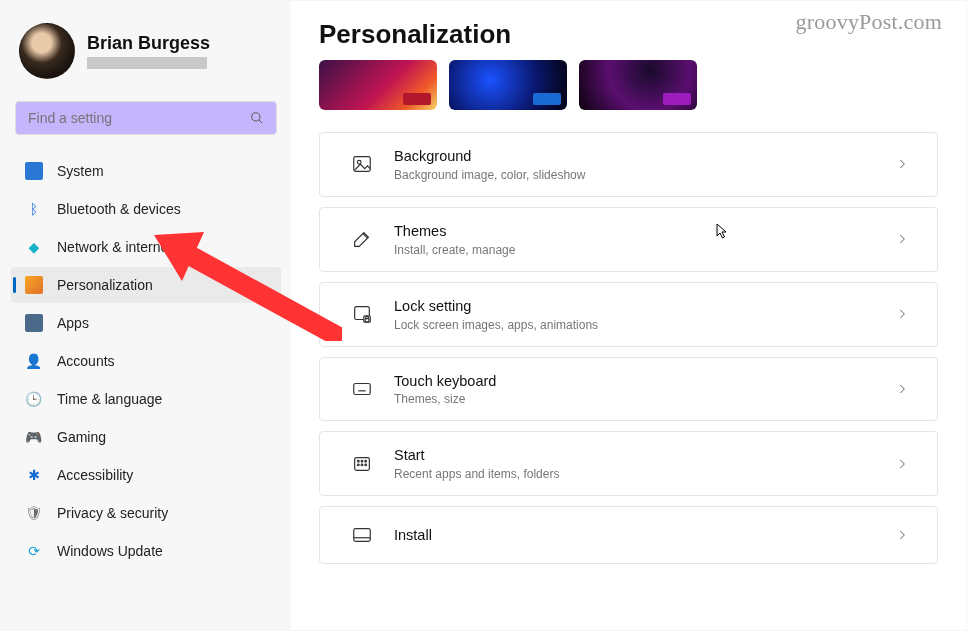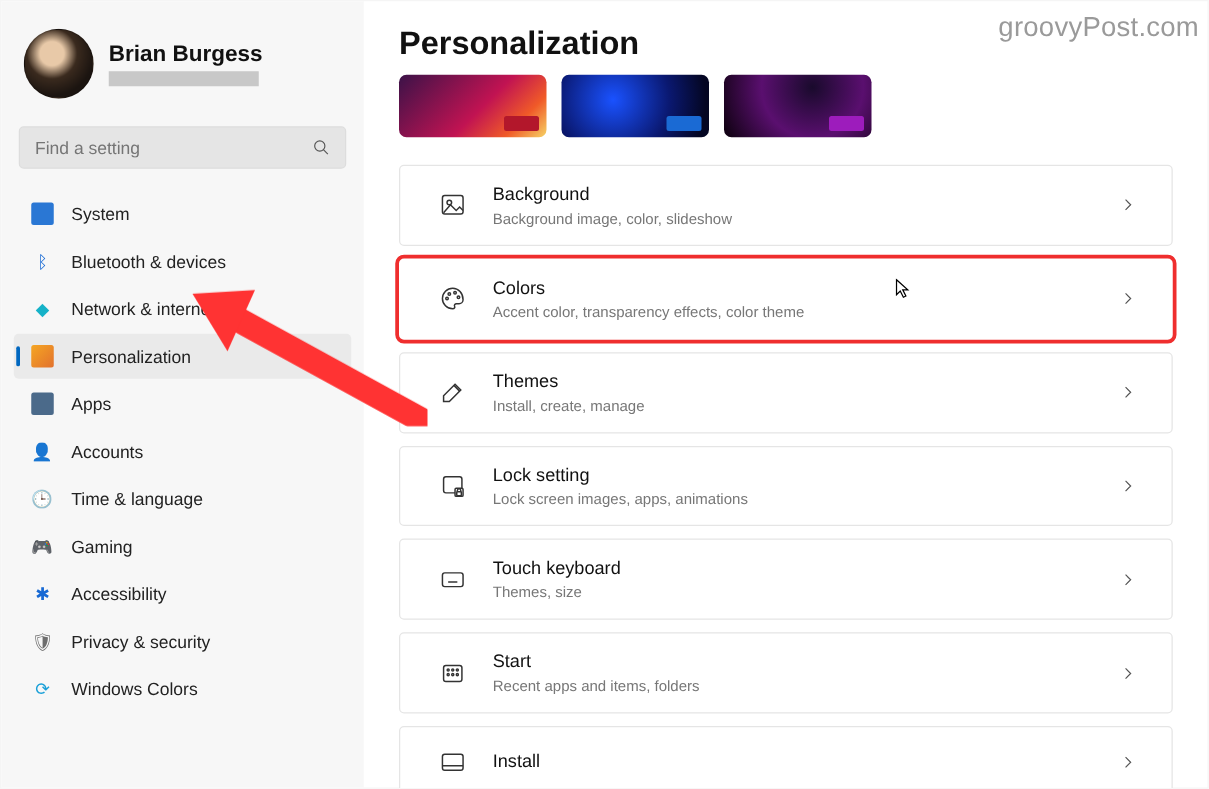--- a/index.html
+++ b/index.html
@@ -7,34 +7,34 @@
   .app { display: flex; width: 100%; height: 100%; position: relative; background: #fff; border: 1px solid #ccc3; }
 
   
   .sidebar { width: 290px; padding: 12px 10px 0 10px; background: #f7f7f7; }
   .profile { display: flex; align-items: center; gap: 12px; padding: 10px 8px 14px 8px; }
   .avatar { width: 56px; height: 56px; border-radius: 50%; background: radial-gradient(circle at 40% 35%, #e8c9a8 20%, #3a2a1e 42%, #1b1410 70%); border: 1px solid #0002; }
   .profile-text { display: flex; flex-direction: column; gap: 3px; }
   .profile-name { font-size: 18px; font-weight: 600; color: #111; }
   .profile-email-bar { width: 120px; height: 12px; background: #c8c8c8; }
 
-  .search { display: flex; align-items: center; justify-content: space-between; background: #e5e5e5; border: 1px solid #ddd; border-radius: 4px; padding: 8px 12px; margin: 8px 4px 18px 4px; }
+  .search { display: flex; align-items: center; justify-content: space-between; background: #c4b5fd; border: 1px solid #ddd; border-radius: 4px; padding: 8px 12px; margin: 8px 4px 18px 4px; }
   .search input { border: none; outline: none; font-size: 14px; color: #666; width: 200px; background: transparent; }
   .search-icon-svg { width: 14px; height: 14px; stroke: #555; fill: none; stroke-width: 1.6; }
 
   .nav { display: flex; flex-direction: column; gap: 2px; }
   .nav-item { display: flex; align-items: center; gap: 14px; padding: 9px 10px 9px 14px; border-radius: 4px; cursor: pointer; position: relative; }
   .nav-item.active { background: #eaeaea; }
   .nav-item.active::before { content: ""; position: absolute; left: 2px; top: 10px; bottom: 10px; width: 3px; background: #0067c0; border-radius: 2px; }
   .nav-icon { width: 18px; height: 18px; display: flex; align-items: center; justify-content: center; font-size: 14px; }
   .nav-label { font-size: 14px; color: #222; }
 
   
   .main { flex: 1; padding: 18px 28px 0 28px; overflow-y: auto; position: relative; }
-  .watermark { position: absolute; top: 8px; right: 7px; font-family: Liberation Sans, sans-serif; font-size: 22px; color: #9a9a9a; letter-spacing: .2px; }
+  .watermark { position: absolute; top: 8px; right: 24px; font-family: Liberation Serif, serif; font-size: 22px; color: #9a9a9a; letter-spacing: .2px; }
   .page-title { font-size: 26px; font-weight: 600; color: #111; margin-bottom: 10px; }
 
   .theme-strip { display: flex; gap: 12px; margin: 0 0 22px 0; }
   .theme-card { width: 118px; height: 50px; border-radius: 6px; position: relative; overflow: hidden; }
   .theme-card .chip { position: absolute; bottom: 5px; right: 6px; width: 28px; height: 12px; border-radius: 2px; }
   .t1 { background: linear-gradient(135deg, #3b1248, #c11352 55%, #f05a28 80%, #f6d365); }
   .t1 .chip { background: #b3172b; }
   .t2 { background: radial-gradient(circle at 35% 40%, #1a52ff 0%, #0a1870 55%, #040622 90%); }
   .t2 .chip { background: #1a6ad4; }
   .t3 { background: radial-gradient(circle at 60% 20%, #190a2c 0%, #5a0f6f 50%, #130216 95%); }
@@ -117,21 +117,21 @@
       <div class="nav-item">
         <span class="nav-icon" style="color:#1769d4">✱</span>
         <span class="nav-label">Accessibility</span>
       </div>
       <div class="nav-item">
         <span class="nav-icon" style="color:#6e6e6e">🛡</span>
         <span class="nav-label">Privacy &amp; security</span>
       </div>
       <div class="nav-item">
         <span class="nav-icon" style="color:#1aa0d8">⟳</span>
-        <span class="nav-label">Windows Colors</span>
+        <span class="nav-label">Windows Update</span>
       </div>
     </nav>
   </aside>
 
   <main class="main">
     <div class="watermark">groovyPost.com</div>
     <h1 class="page-title">Personalization</h1>
 
     <div class="theme-strip">
       <div class="theme-card t1">
@@ -157,38 +157,20 @@
         </div>
         <div class="card-body">
           <div class="card-title">Background</div>
           <div class="card-sub">Background image, color, slideshow</div>
         </div>
         <svg class="chevron" viewBox="0 0 24 24">
             <polyline points="9 5 16 12 9 19"></polyline>
           </svg>
       </div>
 
-      <div class="card highlight">
-        <div class="card-icon">
-          <svg viewBox="0 0 24 24">
-              <path d="M12 3 a9 9 0 1 0 0 18 c1.6 0 2.1-1.2 1.6-2.2 -.5-1 .2-2.3 1.6-2.3 h2.3 A3.5 3.5 0 0 0 21 13 C21 7.5 17 3 12 3 Z"></path>
-              <circle cx="7" cy="12" r="1.1"></circle>
-              <circle cx="9" cy="8" r="1.1"></circle>
-              <circle cx="14" cy="7" r="1.1"></circle>
-              <circle cx="17" cy="11" r="1.1"></circle>
-            </svg>
-        </div>
-        <div class="card-body">
-          <div class="card-title">Colors</div>
-          <div class="card-sub">Accent color, transparency effects, color theme</div>
-        </div>
-        <svg class="chevron" viewBox="0 0 24 24">
-            <polyline points="9 5 16 12 9 19"></polyline>
-          </svg>
-      </div>
 
       <div class="card">
         <div class="card-icon">
           <svg viewBox="0 0 24 24">
               <path d="M14 5 L19 10 L9 20 L4 20 L4 15 Z"></path>
               <path d="M13 6 L18 11"></path>
             </svg>
         </div>
         <div class="card-body">
           <div class="card-title">Themes</div>

